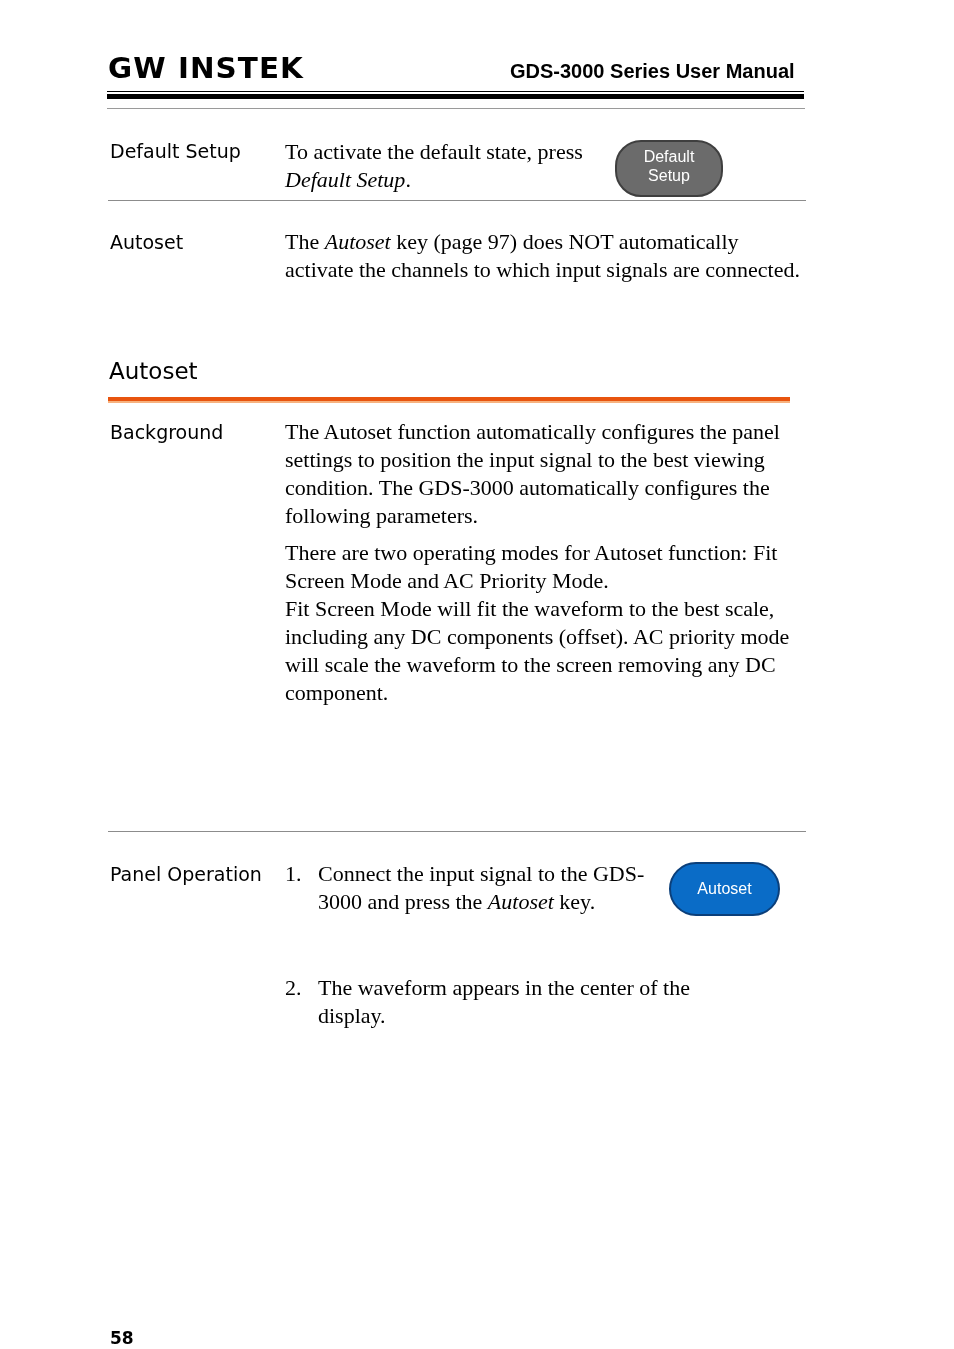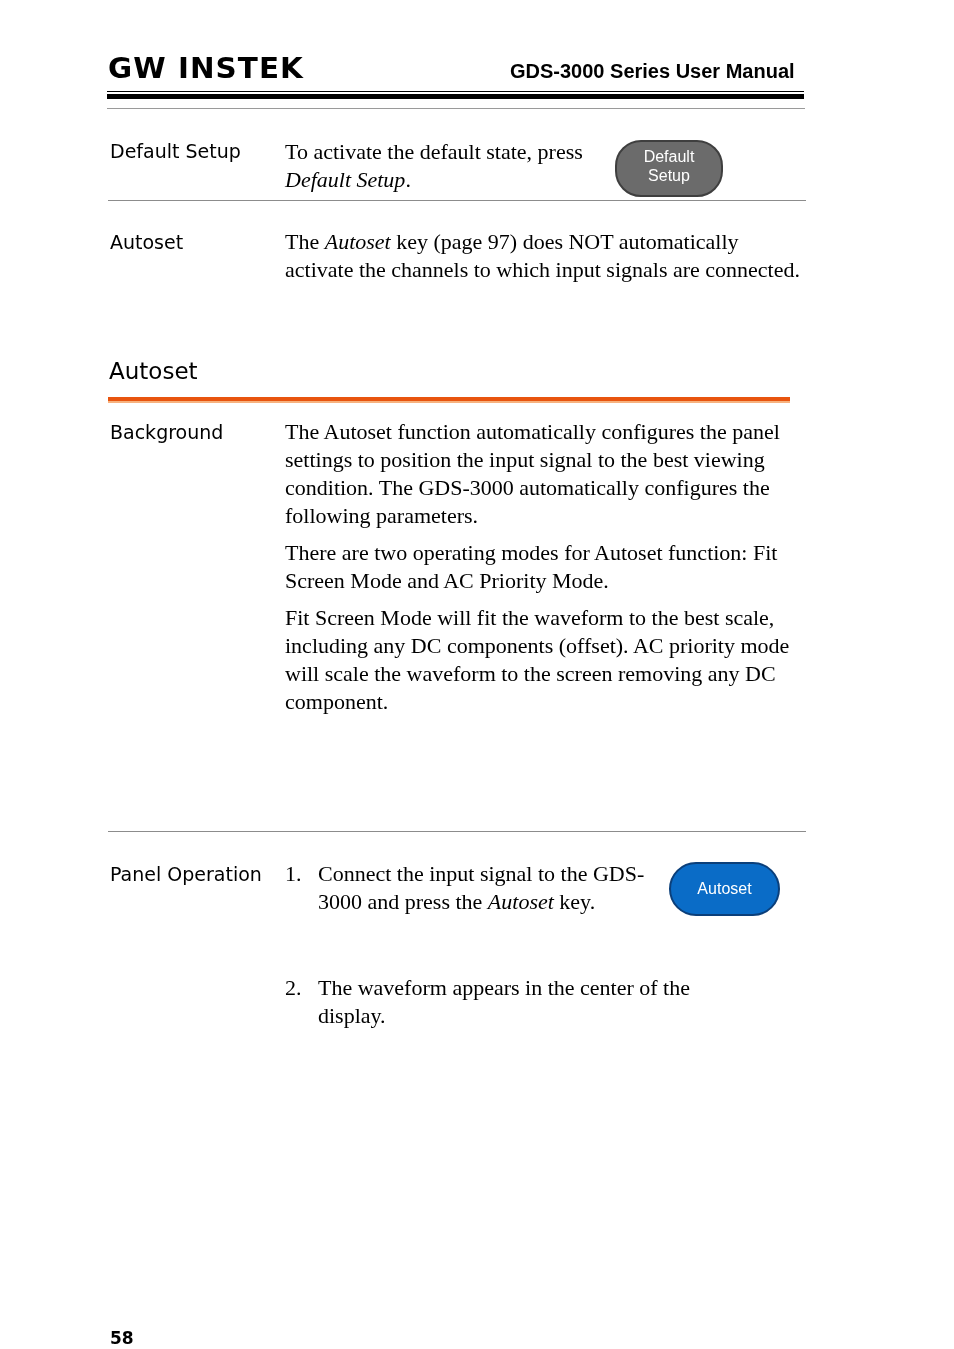--- a/index.html
+++ b/index.html
@@ -53,21 +53,21 @@
 </div>
 
 <div class="abs section-title">Autoset</div>
 <div class="abs orange-rule"></div>
 <div class="abs orange-rule2"></div>
 
 <div class="abs label" style="top:421px">Background</div>
 <div class="abs body" style="top:418px">
   <p>The Autoset function automatically configures the panel settings to position the input signal to the best viewing condition. The GDS-3000 automatically configures the following parameters.</p>
   <p style="margin-top:9px">There are two operating modes for Autoset function: Fit Screen Mode and AC Priority Mode.</p>
-  <p style="margin-top:9px">Fit Screen Mode will fit the waveform to the best scale, including any DC components (offset). AC priority mode will scale the waveform to the screen removing any DC component.</p>
+  <p style="">Fit Screen Mode will fit the waveform to the best scale, including any DC components (offset). AC priority mode will scale the waveform to the screen removing any DC component.</p>
 </div>
 <div class="abs row-sep" style="top:831px"></div>
 
 <div class="abs label" style="top:863px">Panel Operation</div>
 <div class="step" style="top:860px">
   <span class="num">1.</span>
   <span class="txt"><span>Connect the input signal to the GDS-3000 and press the </span><i>Autoset</i><span> key.</span></span>
 </div>
 <div class="abs btn-blue">Autoset</div>
 <div class="step" style="top:974px">

